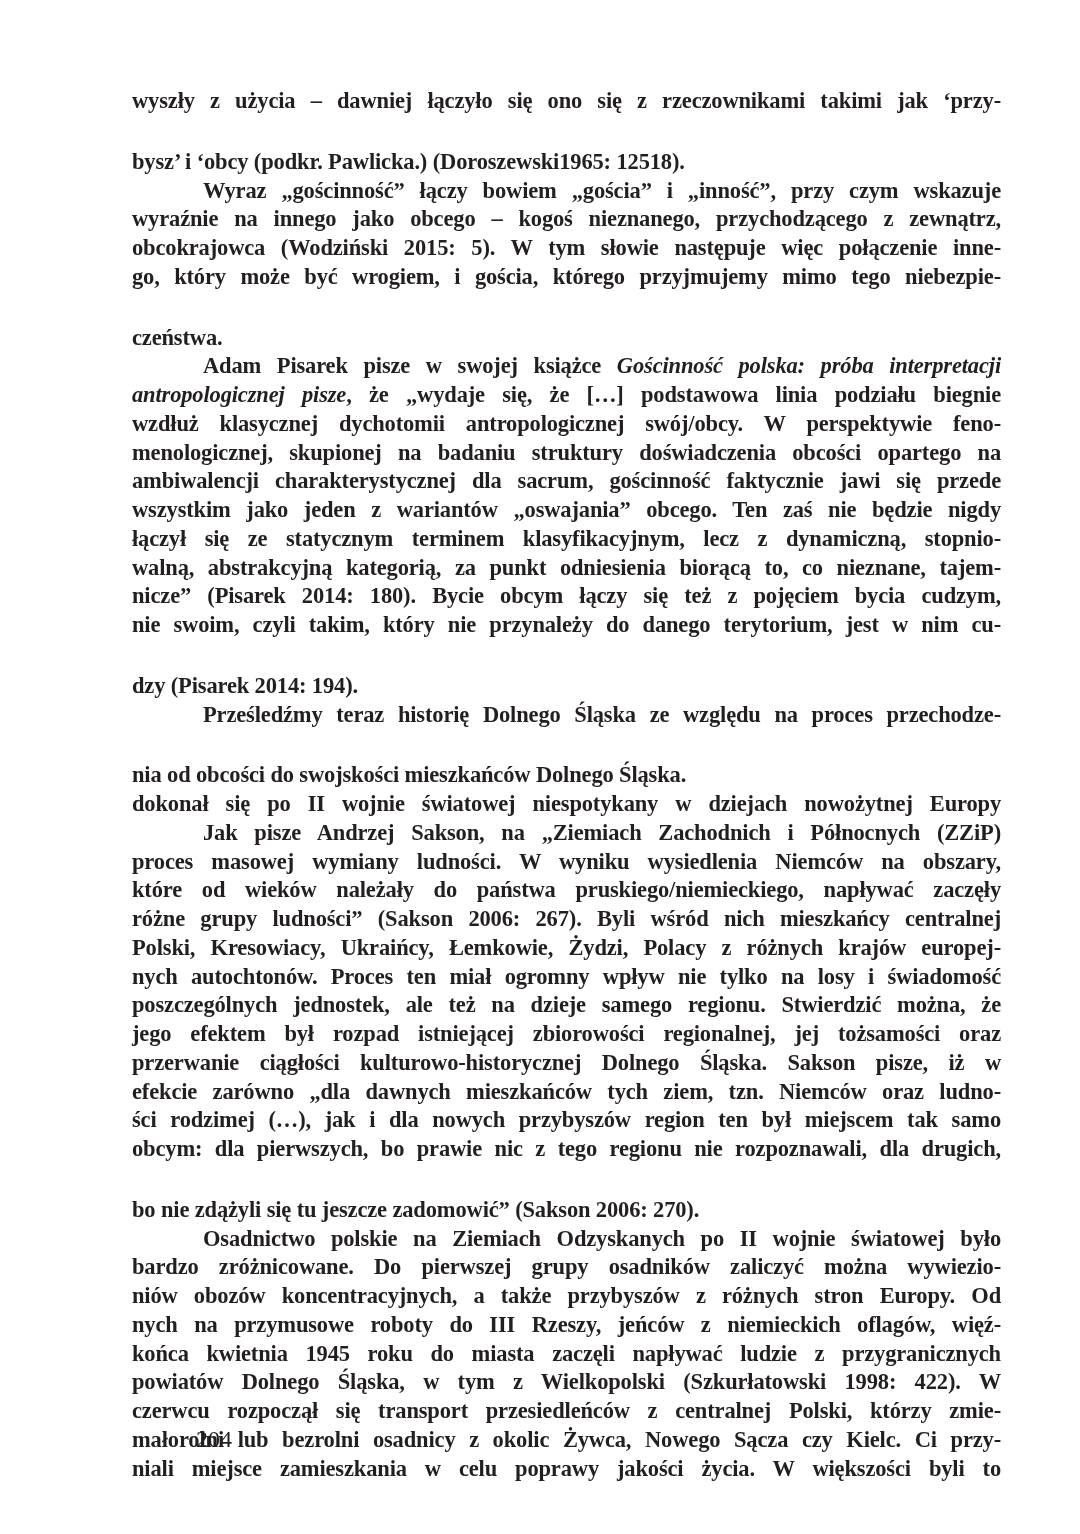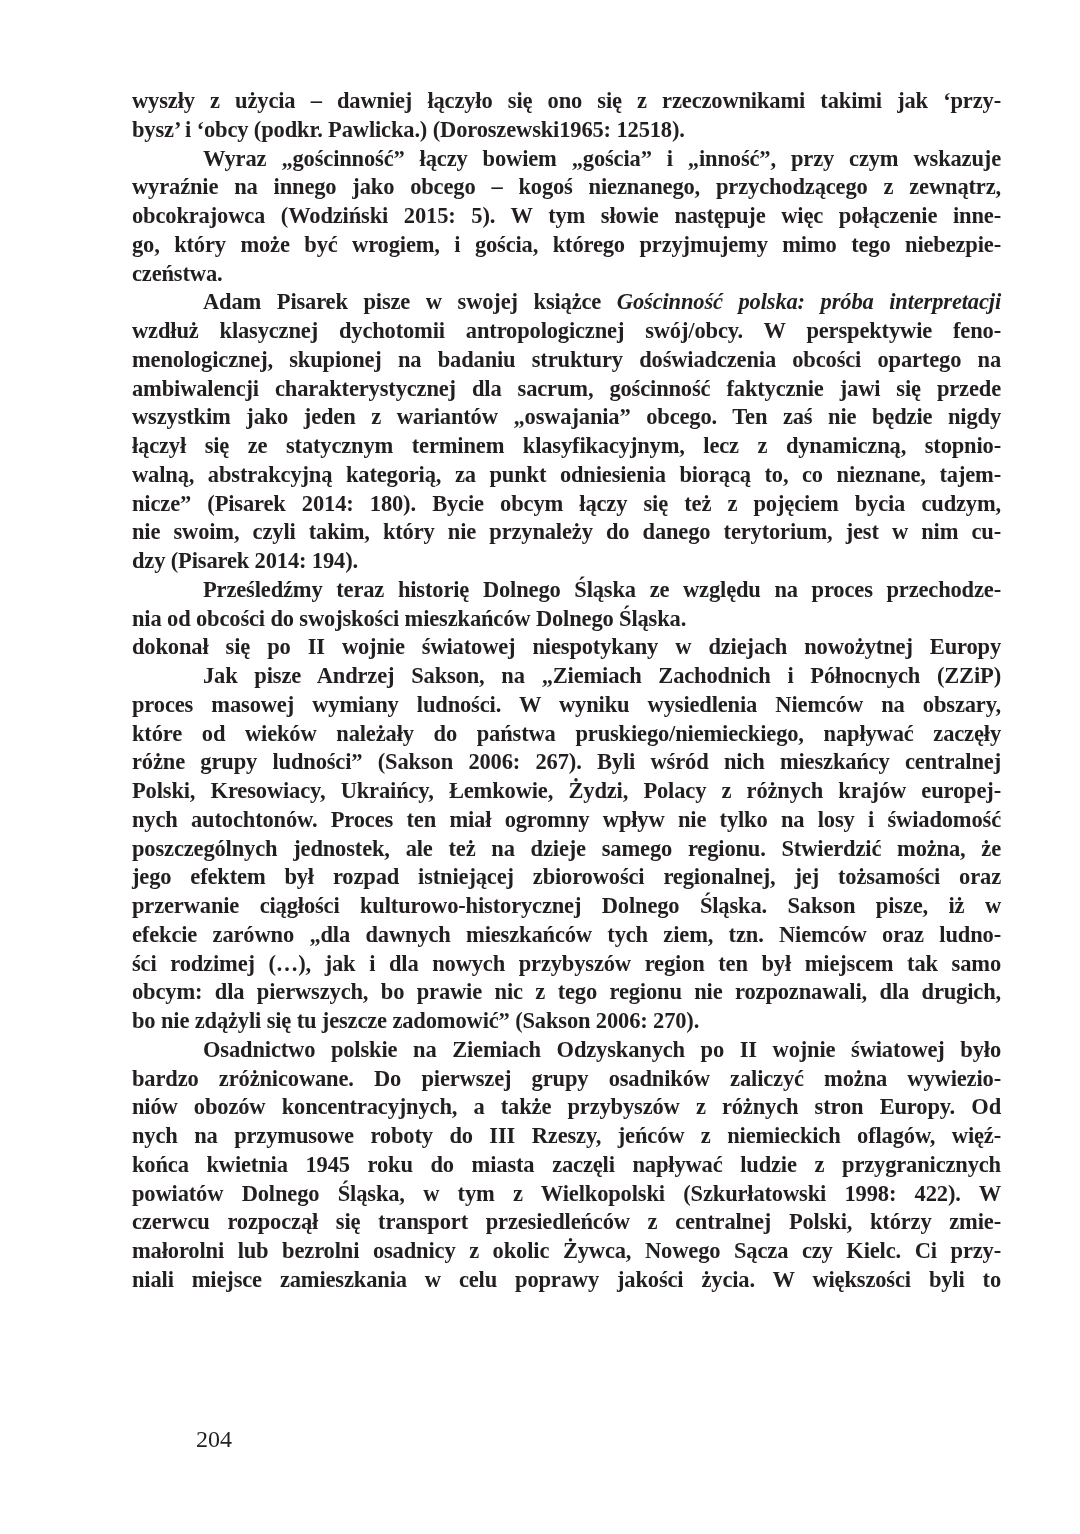--- a/index.html
+++ b/index.html
@@ -7,21 +7,21 @@
   .page {
     position: absolute; left: 132px; top: 87px; width: 869px;
     font-family: "Liberation Serif", serif;
     font-size: 22.5px; color: #231f20; font-weight: bold;
   }
   .line {
     height: 28.75px; line-height: 28.75px; white-space: nowrap;
     text-align: justify; text-align-last: justify;
     letter-spacing: -0.15px;
   }
-  .line.last { text-align-last: left; }
+  .line.last { text-align-last: left; margin-top: 32px; }
   .line.indent { padding-left: 71px; }
   .line span.it { font-style: italic; }
   .page-number {
     position: absolute; left: 196px; top: 1426px;
     font-family: "Liberation Serif", serif; font-size: 24px; color: #231f20;
   }
 </style>
 </head>
 <body>
 
@@ -35,20 +35,21 @@
   <div>
     <div class="line indent"><span>Wyraz „gościnność” łączy bowiem „gościa” i „inność”, przy czym wskazuje</span></div>
     <div class="line"><span>wyraźnie na innego jako obcego – kogoś nieznanego, przychodzącego z zewnątrz,</span></div>
     <div class="line"><span>obcokrajowca (Wodziński 2015: 5). W tym słowie następuje więc połączenie inne-</span></div>
     <div class="line"><span>go, który może być wrogiem, i gościa, którego przyjmujemy mimo tego niebezpie-</span></div>
     <div class="line last"><span>czeństwa.</span></div>
   </div>
 
   <div>
     <div class="line indent"><span>Adam Pisarek pisze w swojej książce </span><span class="it">Gościnność polska: próba interpretacji</span></div>
+    <div class="line"><span class="it">antropologicznej pisze</span><span>, że „wydaje się, że […] podstawowa linia podziału biegnie</span></div>
     <div class="line"><span>wzdłuż klasycznej dychotomii antropologicznej swój/obcy. W perspektywie feno-</span></div>
     <div class="line"><span>menologicznej, skupionej na badaniu struktury doświadczenia obcości opartego na</span></div>
     <div class="line"><span>ambiwalencji charakterystycznej dla sacrum, gościnność faktycznie jawi się przede</span></div>
     <div class="line"><span>wszystkim jako jeden z wariantów „oswajania” obcego. Ten zaś nie będzie nigdy</span></div>
     <div class="line"><span>łączył się ze statycznym terminem klasyfikacyjnym, lecz z dynamiczną, stopnio-</span></div>
     <div class="line"><span>walną, abstrakcyjną kategorią, za punkt odniesienia biorącą to, co nieznane, tajem-</span></div>
     <div class="line"><span>nicze” (Pisarek 2014: 180).  Bycie obcym łączy się też z pojęciem bycia cudzym,</span></div>
     <div class="line"><span>nie swoim, czyli takim, który nie przynależy do danego terytorium, jest w nim cu-</span></div>
     <div class="line last"><span>dzy (Pisarek 2014: 194).</span></div>
   </div>

